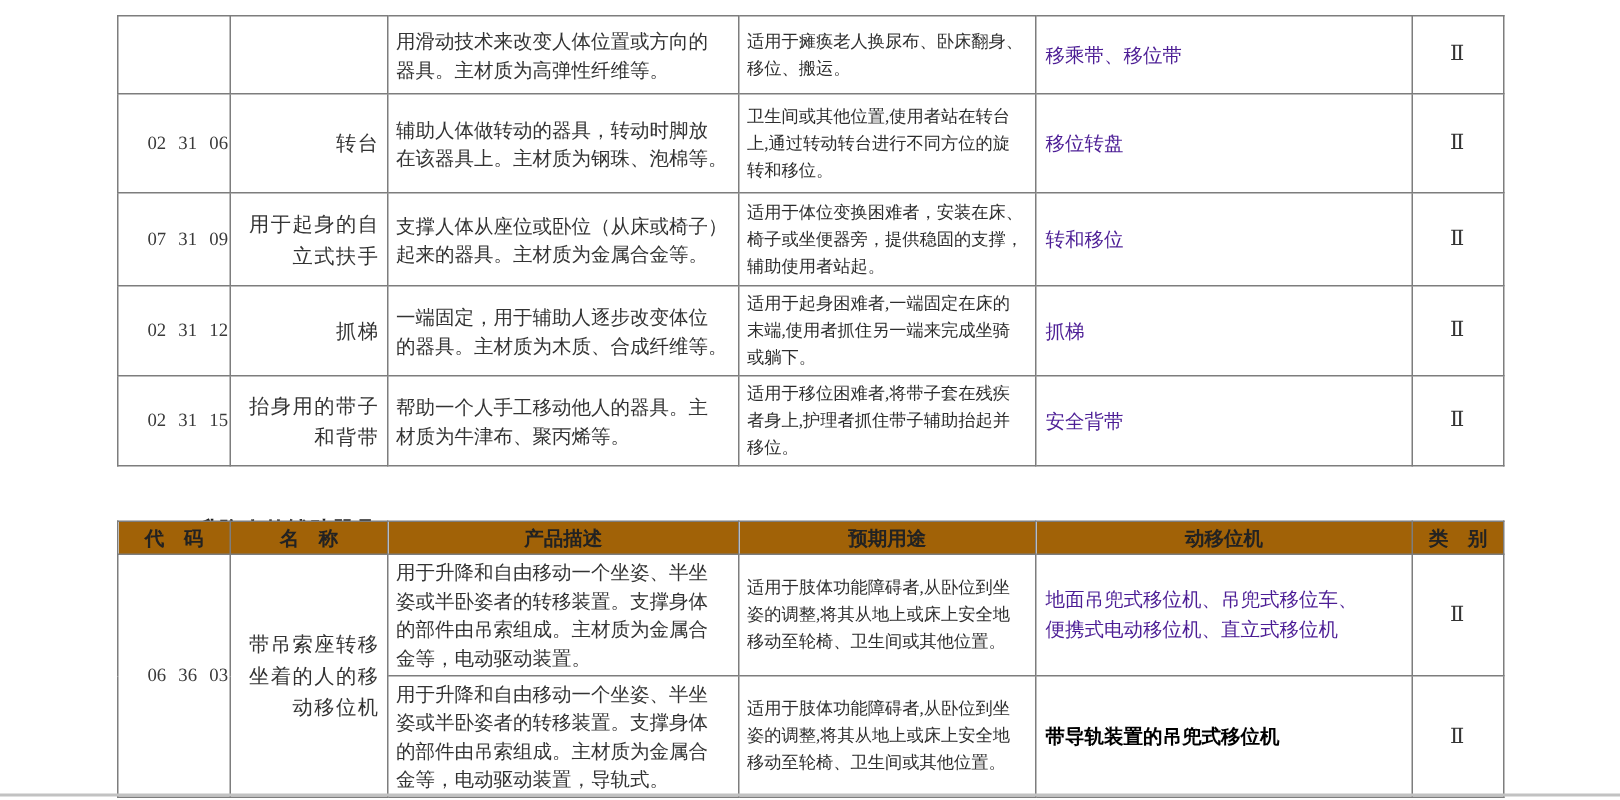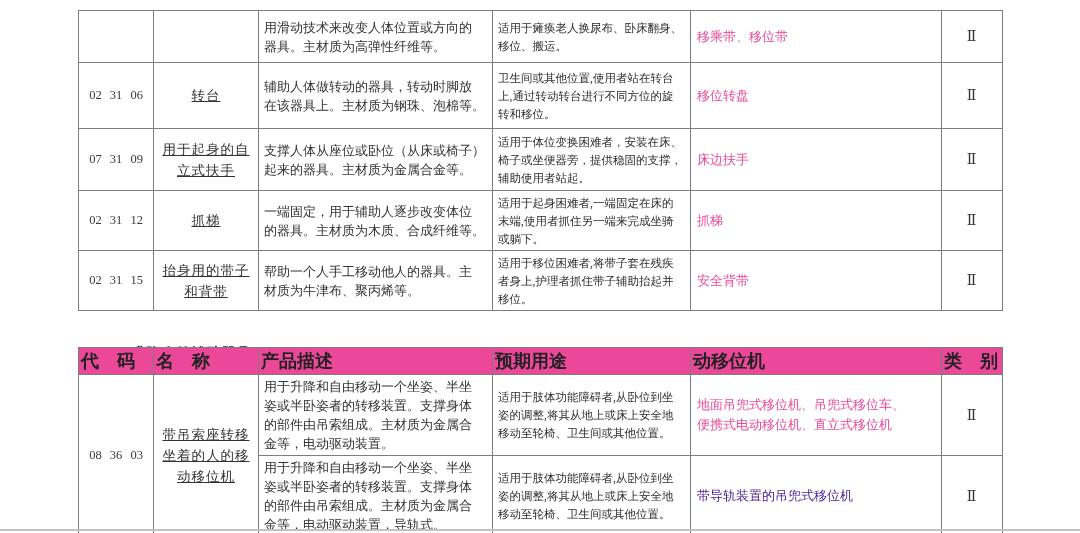--- a/index.html
+++ b/index.html
@@ -22,45 +22,45 @@
   }
   #table1{top:10px;}
   #table2{top:347px;}
   col.c-code{width:75px;}
   col.c-name{width:105px;}
   col.c-desc{width:234px;}
   col.c-use{width:198px;}
   col.c-ex{width:251px;}
   col.c-cls{width:61px;}
   .code-cell{
-    text-align:center;font-size:12.5px;word-spacing:5px;color:#3a3a3a;
+    text-align:right;font-size:12.5px;word-spacing:5px;color:#3a3a3a;
   }
   .name-cell{
     font-size:13.5px;letter-spacing:1px;line-height:21px;
-    padding:2px 5px;white-space:pre-line;text-align:center;color:#333;text-decoration:underline;
+    padding:2px 5px;white-space:pre-line;text-align:right;color:#333;
   }
   .desc-cell{
     font-size:13px;line-height:19px;padding:2px 5px;
     white-space:pre-line;text-align:left;color:#333;
   }
   .use-cell{
     font-size:11.5px;line-height:18px;padding:2px 5px;
     white-space:pre-line;text-align:left;color:#2d2d2d;
   }
   .ex-cell{
     font-size:13px;line-height:20px;padding:2px 6px;
-    white-space:pre-line;text-align:left;color:#ec4899;
+    white-space:pre-line;text-align:left;color:#4c1d95;
   }
-  .ex-cell.bold{font-weight:normal;color:#4c1d95;}
+  .ex-cell.bold{font-weight:bold;color:#000000;}
   .cls-cell{
     text-align:center;font-size:14px;color:#333;letter-spacing:1px;
   }
   .hdr th{
-    font-size:18px;font-weight:bold;text-align:left;
-    height:22px;padding:1px 2px;color:#222;background:#ec4899;
+    font-size:13px;font-weight:bold;text-align:center;
+    height:22px;padding:1px 2px;color:#222;background:#a16207;
   }
   .section-heading{
     position:absolute;left:84px;top:344px;
     font-size:14.5px;font-weight:bold;color:#222;
     letter-spacing:0.5px;word-spacing:4px;
   }
   .page-bottom-line{
     position:absolute;left:0;top:529px;width:1080px;height:2px;
     background:#c2c2c2;
   }
@@ -106,21 +106,21 @@
     </tr>
     <tr class="h62">
       <td class="code-cell">07 31 09</td>
       <td class="name-cell">用于起身的自
 立式扶手</td>
       <td class="desc-cell">支撑人体从座位或卧位（从床或椅子）
 起来的器具。主材质为金属合金等。</td>
       <td class="use-cell">适用于体位变换困难者，安装在床、
 椅子或坐便器旁，提供稳固的支撑，
 辅助使用者站起。</td>
-      <td class="ex-cell">床边扶手</td>
+      <td class="ex-cell">转和移位</td>
       <td class="cls-cell">Ⅱ</td>
     </tr>
     <tr class="h60">
       <td class="code-cell">02 31 12</td>
       <td class="name-cell">抓梯</td>
       <td class="desc-cell">一端固定，用于辅助人逐步改变体位
 的器具。主材质为木质、合成纤维等。</td>
       <td class="use-cell">适用于起身困难者,一端固定在床的
 末端,使用者抓住另一端来完成坐骑
 或躺下。</td>
@@ -156,21 +156,21 @@
   <tbody>
     <tr class="hdr">
       <th>代　码</th>
       <th>名　称</th>
       <th>产品描述</th>
       <th>预期用途</th>
       <th>动移位机</th>
       <th>类　别</th>
     </tr>
     <tr class="h78">
-      <td class="code-cell" rowspan="2">08 36 03</td>
+      <td class="code-cell" rowspan="2">06 36 03</td>
       <td class="name-cell" rowspan="2">带吊索座转移
 坐着的人的移
 动移位机</td>
       <td class="desc-cell">用于升降和自由移动一个坐姿、半坐
 姿或半卧姿者的转移装置。支撑身体
 的部件由吊索组成。主材质为金属合
 金等，电动驱动装置。</td>
       <td class="use-cell">适用于肢体功能障碍者,从卧位到坐
 姿的调整,将其从地上或床上安全地
 移动至轮椅、卫生间或其他位置。</td>

